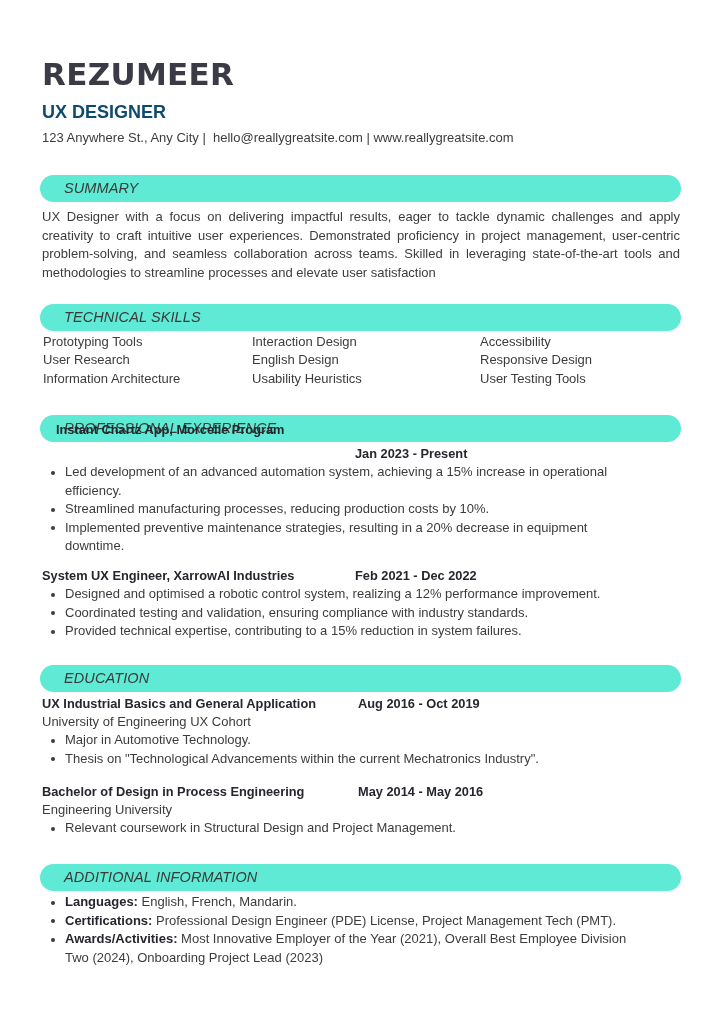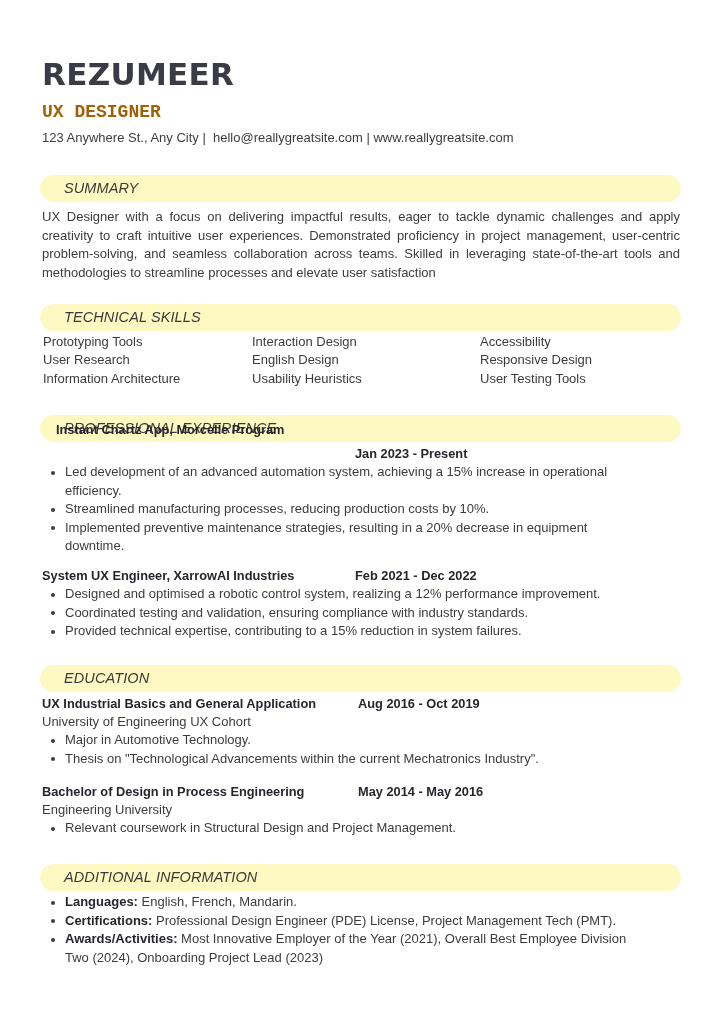--- a/index.html
+++ b/index.html
@@ -13,33 +13,33 @@
     .page { position: absolute; left: 0; top: 0; width: 584px; height: 1024px; }
 
     .name {
       position: absolute; left: 42px; top: 56px;
       font-family: "DejaVu Sans", sans-serif;
       font-weight: bold; font-size: 31px; letter-spacing: 0.3px;
       color: #3a3b45; line-height: 36px;
     }
     .role {
       position: absolute; left: 42px; top: 101px;
-      font-family: Liberation Mono, monospace;
+      font-family: Liberation Sans, sans-serif;
       font-weight: bold; font-size: 18px;
-      color: #a16207; line-height: 22px;
+      color: #0c4a6e; line-height: 22px;
     }
     .contact {
       position: absolute; left: 42px; top: 130px;
       font-size: 13px; color: #3c3c3c; line-height: 16px;
       white-space: pre;
     }
 
     .section-bar {
       position: absolute; left: 40px; width: 641px; height: 27px;
-      background: #fef9c3; border-radius: 14px;
+      background: #5eead4; border-radius: 14px;
     }
     .section-bar .title {
       position: absolute; left: 24px; top: 5px;
       font-style: italic; font-size: 14.5px; color: #3a3a3a;
       letter-spacing: 0.1px; line-height: 17px;
     }
 
     .summary {
       position: absolute; left: 42px; top: 208px; width: 638px;
       font-size: 13px; line-height: 18.5px; color: #3c3c3c;

